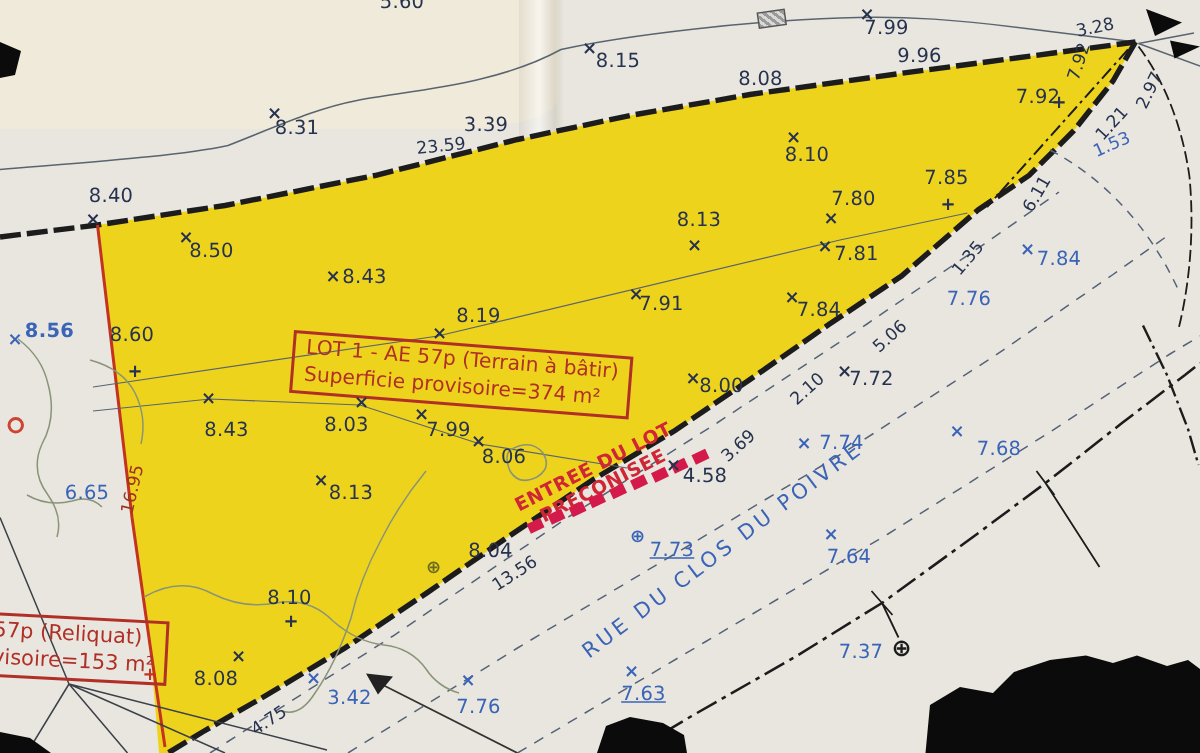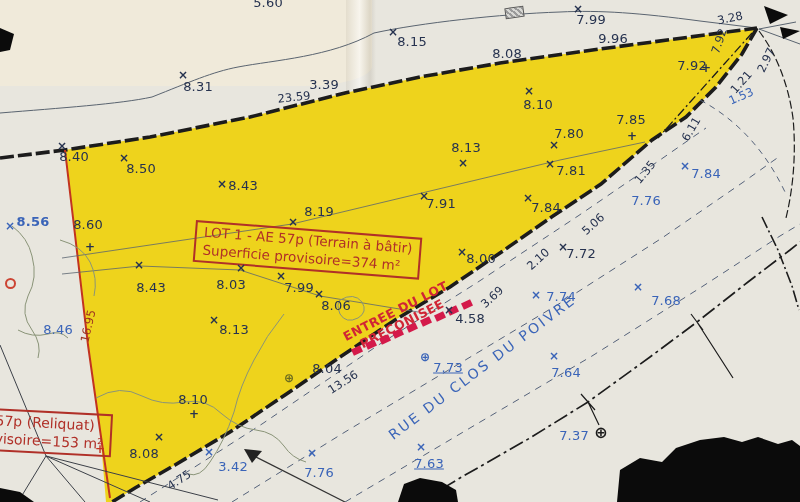--- a/index.html
+++ b/index.html
@@ -131,21 +131,21 @@
 
   <div id="street-label">RUE DU CLOS DU POIVRE</div>
 
   <div id="building-symbol"></div>
   <div id="red-circle"></div>
   <div id="red-tick">+</div>
 
   <div class="lbl pt" id="top-partial" style="left: 268px; top: 2px; color: var(--c-navy);">5.60</div>
 
   <div id="labels">
-      <span class="lbl pt" style="left: 74px; top: 131px; color: var(--c-navy); margin-top: 25px;">8.40</span>
+      <span class="lbl pt" style="left: 74px; top: 131px; color: var(--c-navy);">8.40</span>
       <span class="lbl mk" style="left: 62px; top: 146px; color: var(--c-navy); font-size: 12px;">×</span>
       <span class="lbl pt" style="left: 198px; top: 86px; color: var(--c-navy);">8.31</span>
       <span class="lbl mk" style="left: 183px; top: 75px; color: var(--c-navy); font-size: 12px;">×</span>
       <span class="lbl pt" style="left: 324px; top: 84px; color: var(--c-navy);">3.39</span>
       <span class="lbl pt" style="left: 412px; top: 41px; color: var(--c-navy);">8.15</span>
       <span class="lbl mk" style="left: 393px; top: 32px; color: var(--c-navy); font-size: 12px;">×</span>
       <span class="lbl pt" style="left: 591px; top: 19px; color: var(--c-navy);">7.99</span>
       <span class="lbl mk" style="left: 578px; top: 9px; color: var(--c-navy); font-size: 12px;">×</span>
       <span class="lbl pt" style="left: 613px; top: 38px; color: var(--c-navy);">9.96</span>
       <span class="lbl pt" style="left: 507px; top: 53px; color: var(--c-navy);">8.08</span>
@@ -183,21 +183,21 @@
       <span class="lbl pt" style="left: 581px; top: 253px; color: var(--c-navy);">7.72</span>
       <span class="lbl mk" style="left: 563px; top: 247px; color: var(--c-navy); font-size: 12px;">×</span>
       <span class="lbl pt" style="left: 151px; top: 287px; color: var(--c-navy);">8.43</span>
       <span class="lbl mk" style="left: 139px; top: 265px; color: var(--c-navy); font-size: 12px;">×</span>
       <span class="lbl pt" style="left: 231px; top: 284px; color: var(--c-navy);">8.03</span>
       <span class="lbl mk" style="left: 241px; top: 268px; color: var(--c-navy); font-size: 12px;">×</span>
       <span class="lbl pt" style="left: 299px; top: 287px; color: var(--c-navy);">7.99</span>
       <span class="lbl mk" style="left: 281px; top: 276px; color: var(--c-navy); font-size: 12px;">×</span>
       <span class="lbl pt" style="left: 336px; top: 305px; color: var(--c-navy);">8.06</span>
       <span class="lbl mk" style="left: 319px; top: 294px; color: var(--c-navy); font-size: 12px;">×</span>
-      <span class="lbl pt" style="left: 58px; top: 329px; color: var(--c-blue);">8.46</span>
+      <span class="lbl pt" style="left: 58px; top: 329px; color: var(--c-blue);">6.65</span>
       <span class="lbl pt" style="left: 470px; top: 318px; color: var(--c-navy);">4.58</span>
       <span class="lbl mk" style="left: 449px; top: 310px; color: var(--c-navy); font-size: 12px;">×</span>
       <span class="lbl pt" style="left: 561px; top: 296px; color: var(--c-blue);">7.74</span>
       <span class="lbl mk" style="left: 536px; top: 295px; color: var(--c-blue); font-size: 12px;">×</span>
       <span class="lbl pt" style="left: 666px; top: 300px; color: var(--c-blue);">7.68</span>
       <span class="lbl mk" style="left: 638px; top: 287px; color: var(--c-blue); font-size: 12px;">×</span>
       <span class="lbl pt" style="left: 448px; top: 367px; color: var(--c-blue); text-decoration: underline;">7.73</span>
       <span class="lbl mk" style="left: 425px; top: 357px; color: var(--c-blue); font-size: 12px;">⊕</span>
       <span class="lbl pt" style="left: 234px; top: 329px; color: var(--c-navy);">8.13</span>
       <span class="lbl mk" style="left: 214px; top: 320px; color: var(--c-navy); font-size: 12px;">×</span>

